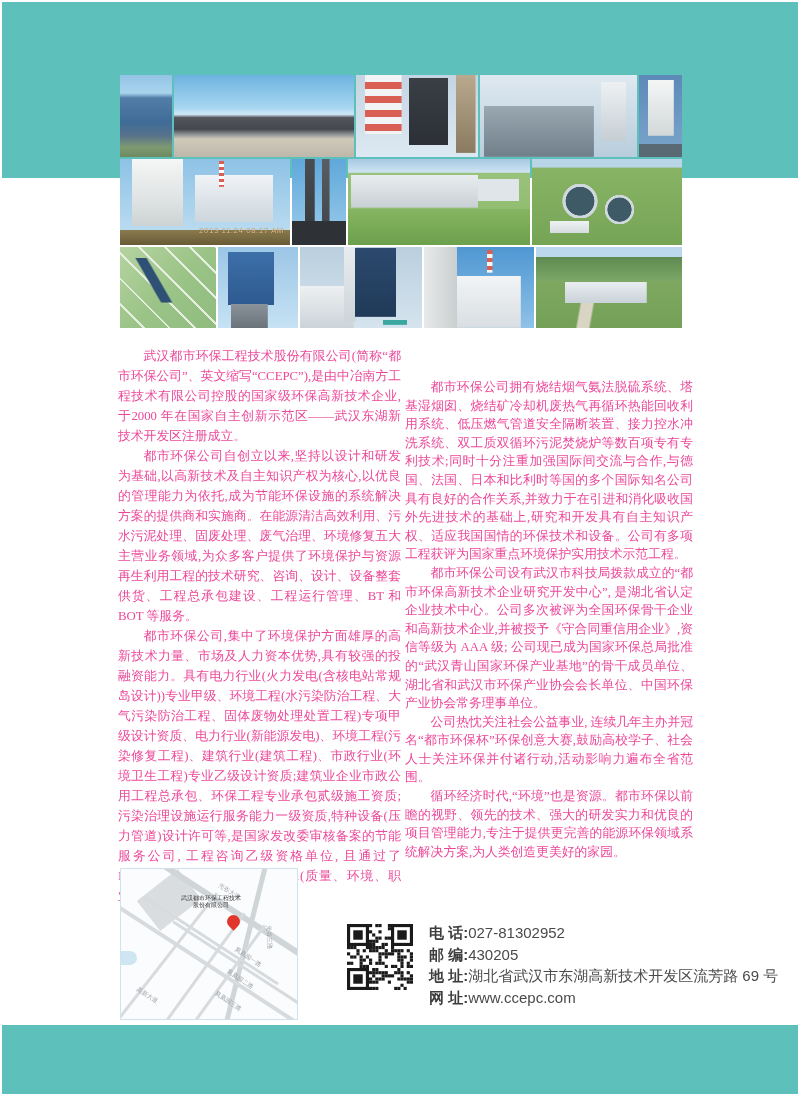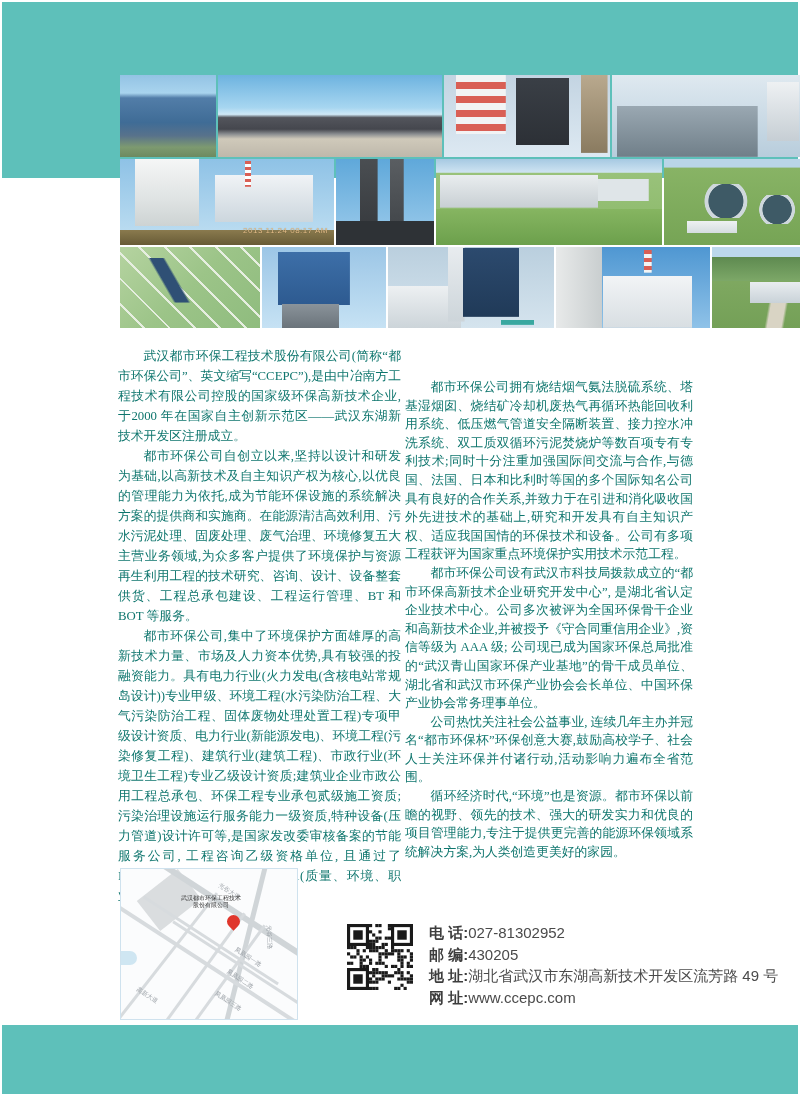--- a/index.html
+++ b/index.html
@@ -4,21 +4,21 @@
 <style>
   html,body{margin:0;padding:0;background:#e8e8e8;}
   .page{position:relative;width:800px;height:1100px;margin:0 auto;background:#fff;overflow:hidden;
         font-family:"Liberation Sans",sans-serif;}
   
   .band-top{position:absolute;left:2px;right:2px;top:2px;height:176px;background:#5ec0ba;}
   .band-bottom{position:absolute;left:2px;right:2px;top:1025px;height:69px;background:#5ec0ba;}
   
   .collage{position:absolute;left:120px;top:75px;width:562px;z-index:2;}
   .crow{display:flex;gap:2px;margin-bottom:2px;}
-  .ph{position:relative;overflow:hidden;flex:0 0 auto;padding-left:44px;}
+  .ph{position:relative;overflow:hidden;flex:0 0 auto;}
   .r1 .ph{height:82px;} .r2 .ph{height:86px;} .r3 .ph{height:81px;}
   #p11{width:52px;background:linear-gradient(180deg,#93c3e4 0%,#a9d4ee 22%,#527da8 28%,#3f6c96 58%,#58728b 74%,#7d9a70 88%,#6d8a60 100%);}
   #p12{width:180px;background:linear-gradient(180deg,#6db3e0 0%,#a7d6f0 40%,#cfe8f6 48%,#53555c 52%,#45474e 66%,#8a8d90 72%,#cfc9ba 78%,#beb8ab 100%);}
   #p13{width:122px;background:
     repeating-linear-gradient(180deg,#f2f3f4 0 7px,#d95f55 7px 14px) no-repeat 10% 0/30% 72%,
     linear-gradient(180deg,#3a3f46,#2c3036) no-repeat 64% 18%/32% 82%,
     linear-gradient(180deg,#b9a98e,#8a7b60) no-repeat 98% 10%/16% 95%,
     linear-gradient(180deg,#c3d4e2,#dde9f2);}
   #p14{width:157px;background:
     linear-gradient(180deg,#9aa8b2,#707f89) no-repeat 8% 100%/70% 62%,
@@ -72,21 +72,21 @@
     linear-gradient(180deg,#4f97d2,#8fc2e8);}
   #p35{width:146px;background:
     linear-gradient(180deg,#e9edf0,#c9d2d8) no-repeat 45% 58%/56% 26%,
     linear-gradient(100deg,rgba(0,0,0,0) 42%,#d9d4c4 44% 54%,rgba(0,0,0,0) 56%) no-repeat 0 100%/70% 45%,
     linear-gradient(180deg,#5e8a50,#7da868) no-repeat 0 18%/100% 30%,
     linear-gradient(180deg,#bcd8ec,#bcd8ec) no-repeat 0 0/100% 14%,
     linear-gradient(180deg,#86ae67,#74a057);}
   .timestamp{position:absolute;right:6px;bottom:10px;font-size:8px;letter-spacing:.5px;
              color:#e8c08a;text-shadow:0 0 1px rgba(0,0,0,.35);}
   
-  .col{position:absolute;top:346px;color:#0f766e;font-family:"Liberation Serif","DejaVu Serif",serif;
+  .col{position:absolute;top:346px;color:#ec4899;font-family:"Liberation Serif","DejaVu Serif",serif;
        font-size:12.8px;text-align:justify;}
   .col p{margin:0;text-indent:2em;}
   .col-left{left:118px;width:283px;line-height:20px;}
   .col-right{left:405px;width:288px;line-height:18.6px;margin-top:32px;}
   
   .company-title{position:absolute;left:318px;top:869px;width:376px;font-size:25px;font-weight:bold;
        letter-spacing:1.5px;color:#2db6ae;white-space:nowrap;}
   .map{position:absolute;left:120px;top:868px;width:176px;height:150px;background:#fbfcfd;
        border:1px solid #cfe2ee;overflow:hidden;}
   .road{position:absolute;background:#d7dbde;}
@@ -306,17 +306,17 @@
       <rect x="15" y="1" width="5" height="5" fill="#fff"></rect>
       <rect x="16" y="2" width="3" height="3" fill="#1a1a1a"></rect>
       <rect x="0" y="14" width="7" height="7" fill="#1a1a1a"></rect>
       <rect x="1" y="15" width="5" height="5" fill="#fff"></rect>
       <rect x="2" y="16" width="3" height="3" fill="#1a1a1a"></rect>
     </svg>
 
   <div class="contacts">
     <div class="c-row"><span class="c-label">电 话:</span><span>027-81302952</span></div>
     <div class="c-row"><span class="c-label">邮 编:</span><span>430205</span></div>
-    <div class="c-row"><span class="c-label">地 址:</span><span>湖北省武汉市东湖高新技术开发区流芳路 49 号</span></div>
+    <div class="c-row"><span class="c-label">地 址:</span><span>湖北省武汉市东湖高新技术开发区流芳路 69 号</span></div>
     <div class="c-row"><span class="c-label">网 址:</span><span>www.ccepc.com</span></div>
   </div>
 
 </div>
 
 </body></html>

